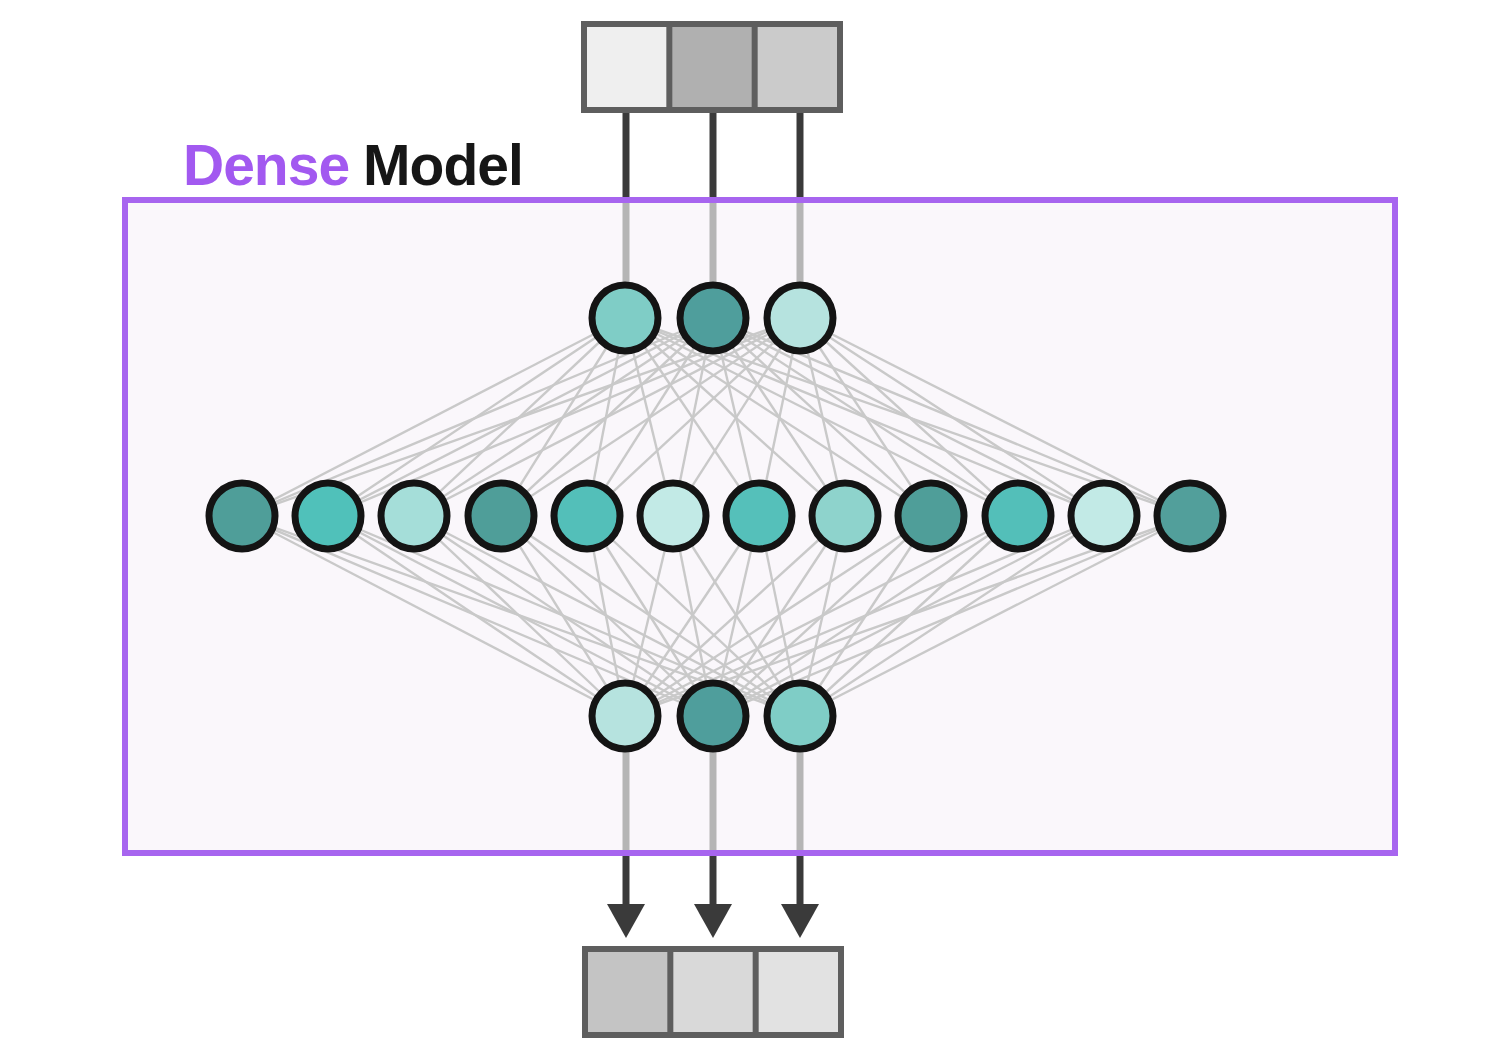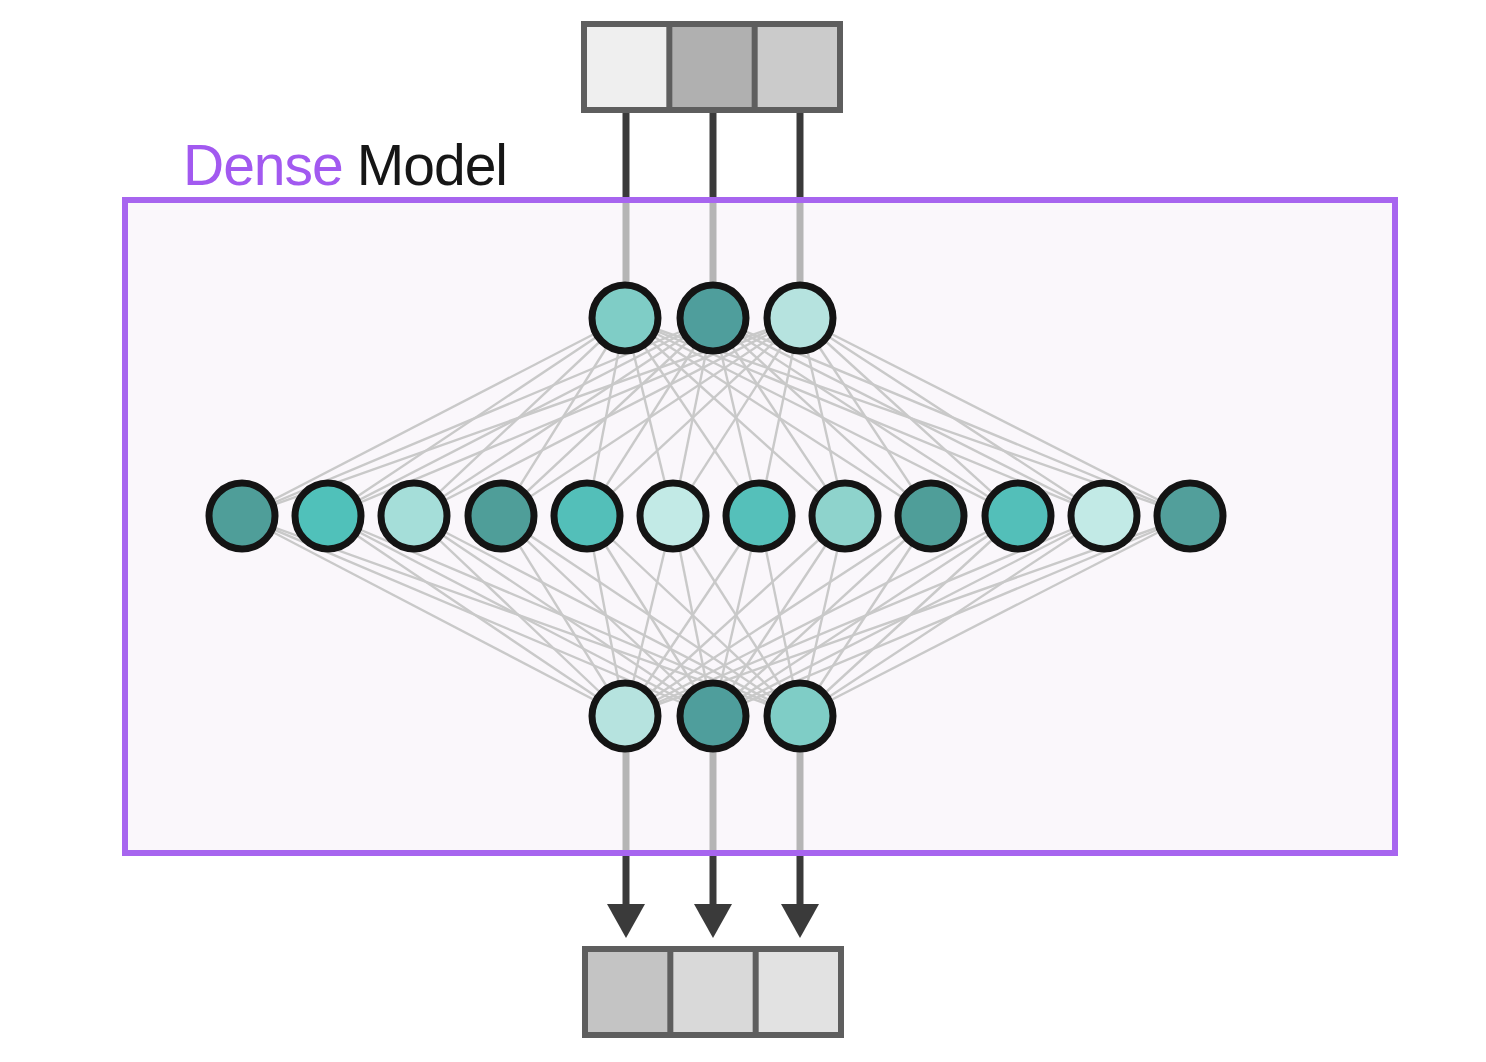--- a/index.html
+++ b/index.html
@@ -13,21 +13,21 @@
     width: 1486px;
     height: 1062px;
     background: #ffffff;
     overflow: hidden;
   }
   .diagram-title {
     position: absolute;
     left: 183px;
     top: 134px;
     font-size: 57px;
-    font-weight: 400;
+    font-weight: 700;
     letter-spacing: -1px;
     line-height: 1.1;
     white-space: nowrap;
     user-select: none;
   }
   .diagram-title .hl { margin-right: 14px; }
   svg.net { position: absolute; left: 0; top: 0; display: block; }
 </style>
 </head>
 <body>

